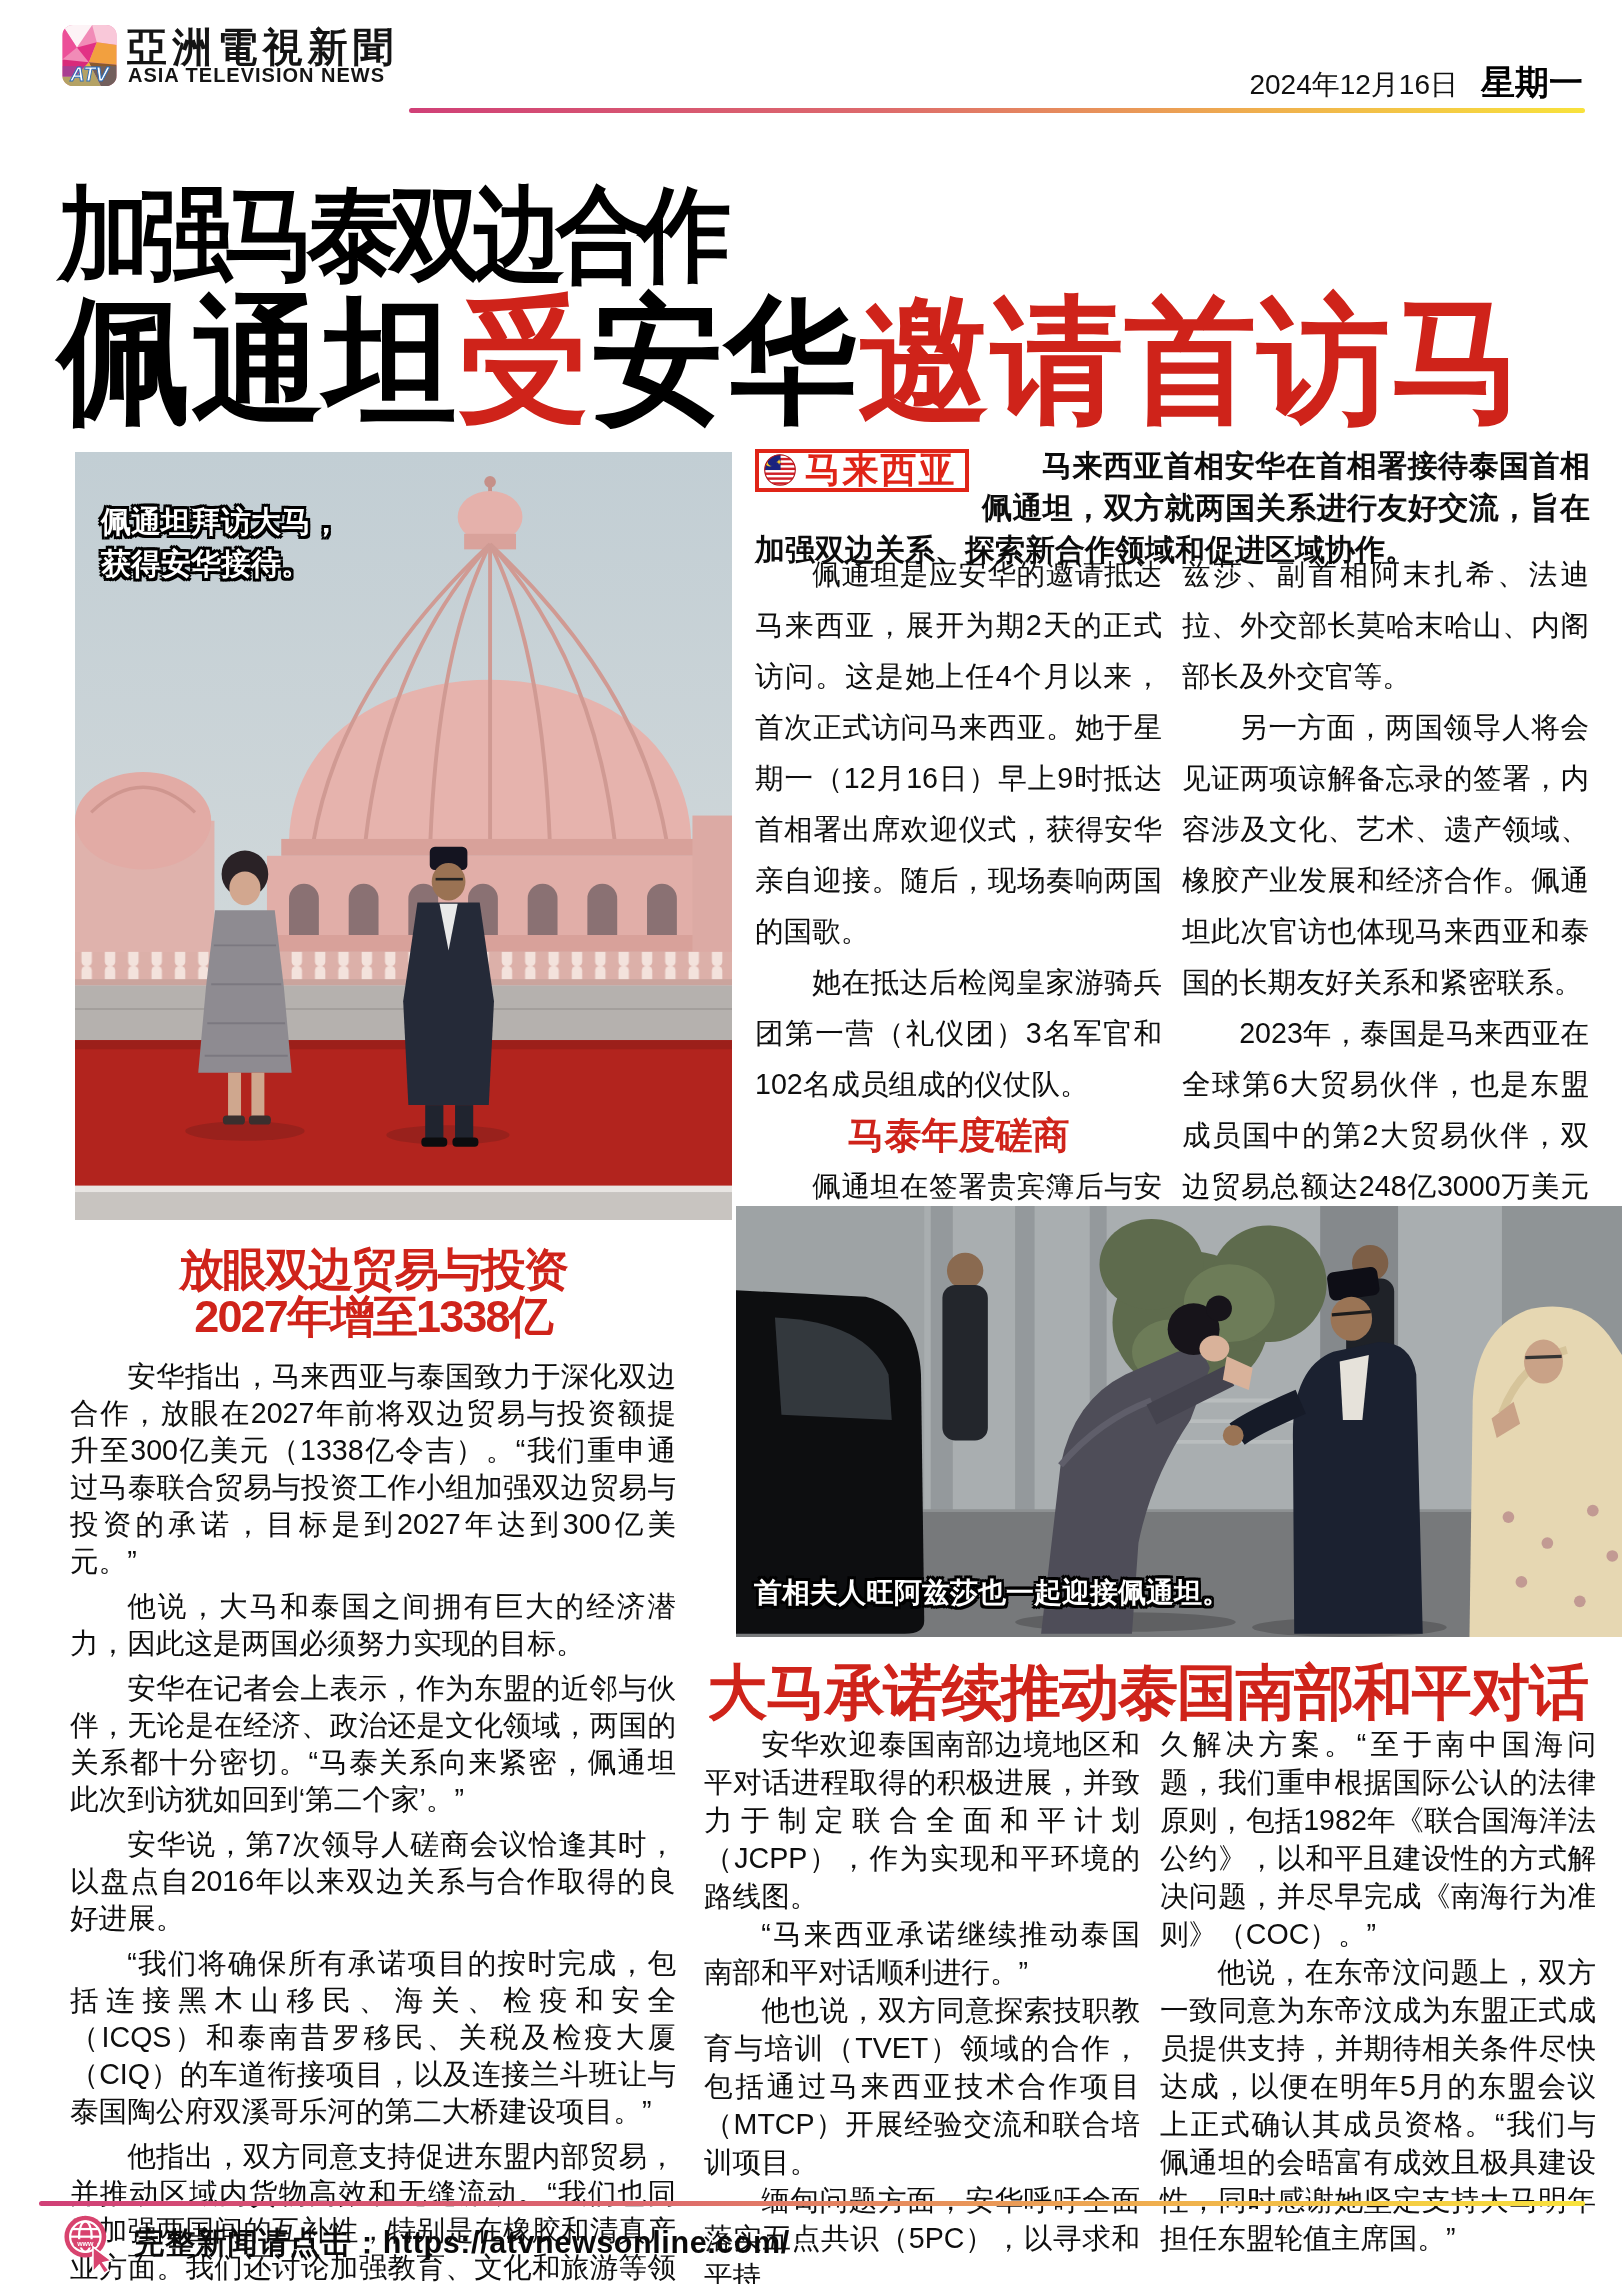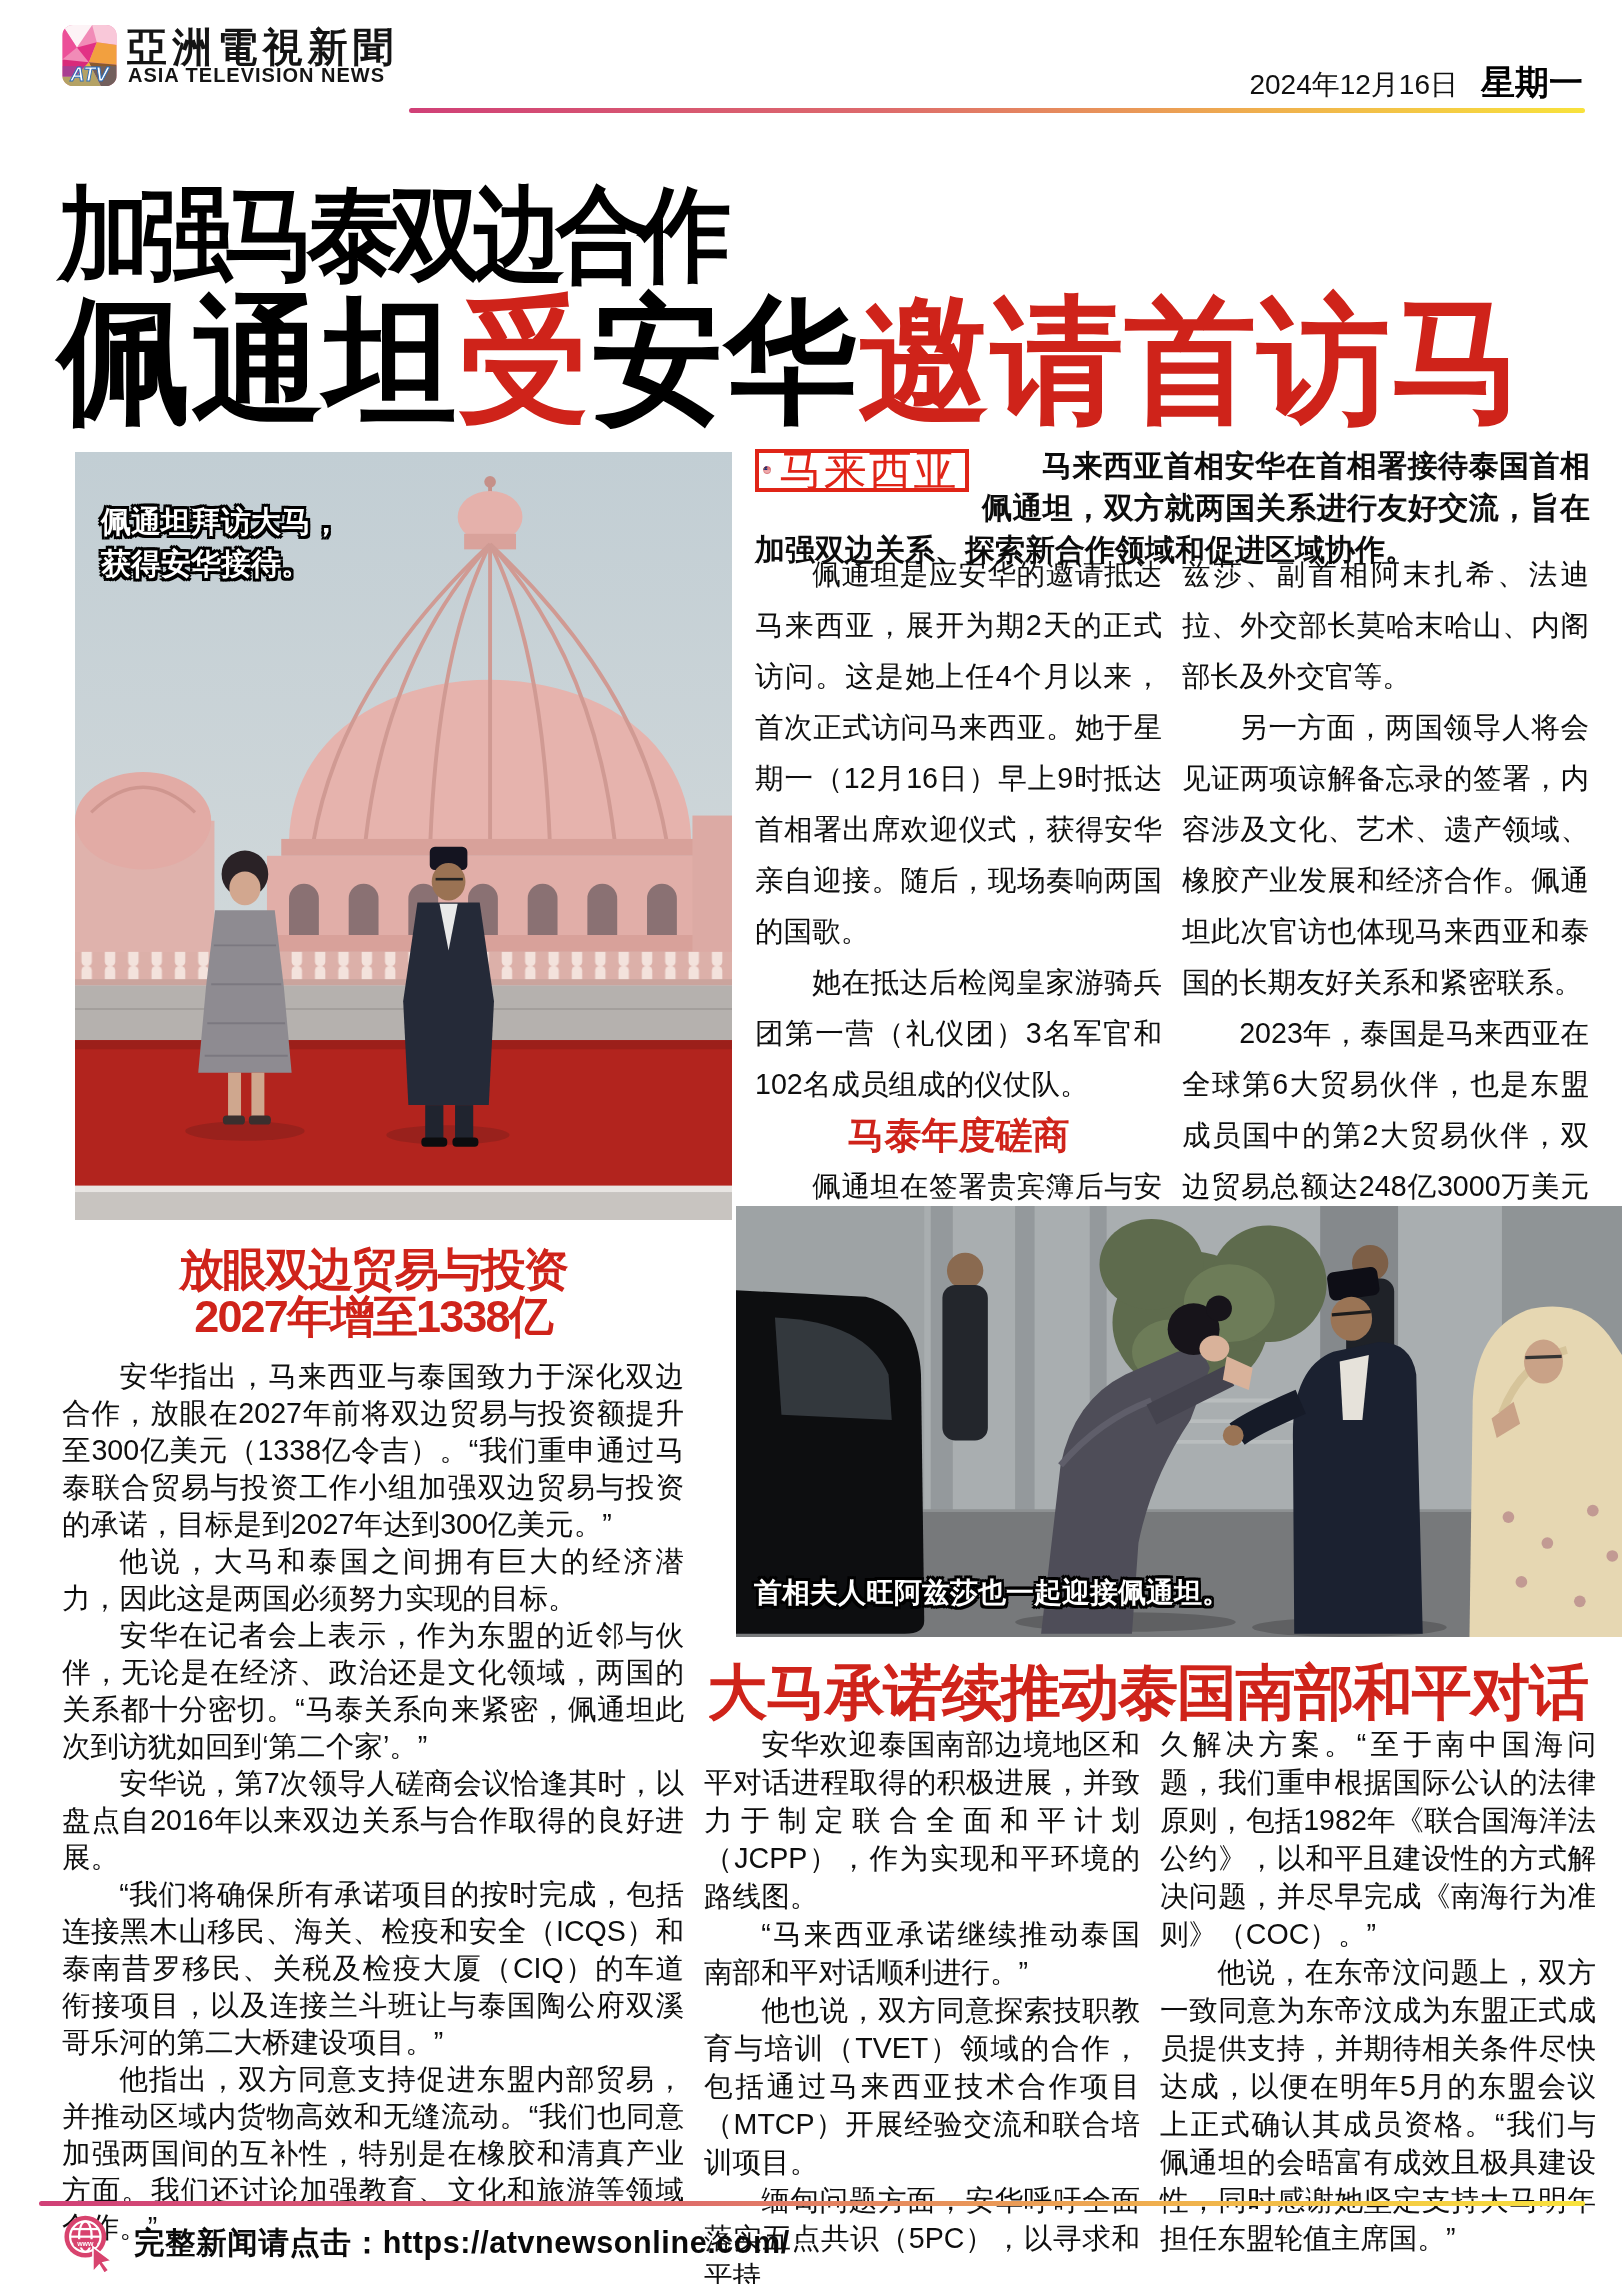--- a/index.html
+++ b/index.html
@@ -25,21 +25,21 @@
              letter-spacing:1.3px;transform:scaleY(1.04);transform-origin:top left;white-space:nowrap;}
   .hl-red{color:#cf231a;}
 
   
   .lead{left:755px;top:445px;width:835px;font-size:30px;line-height:42px;font-weight:700;
         text-align:justify;color:#0c0c0c;}
   .lead p{margin:0;text-indent:2em;}
   .badge{float:left;width:214px;height:43px;border:4.5px solid #e02417;background:#fff;
          display:flex;align-items:center;gap:7.8px;padding:0 6.5px 0 3.9px;box-sizing:border-box;
          margin:3.9px 13px 7.8px 0;}
-  .badge-label{color:#e02417;font-size:43px;font-weight:400;letter-spacing:1.9px;white-space:nowrap;}
+  .badge-label{color:#e02417;font-size:36px;font-weight:700;letter-spacing:1.9px;white-space:nowrap;}
 
   
   .photo1{left:75px;top:452px;width:657px;height:768px;}
   .photo2{left:736px;top:1206px;width:899px;height:431px;}
   .photo1 svg,.photo2 svg{display:block;width:100%;height:100%;}
   .photo-caption{position:absolute;color:#fff;font-weight:800;
     text-shadow:-2.6px -2.6px 0 #000,2.6px -2.6px 0 #000,-2.6px 2.6px 0 #000,2.6px 2.6px 0 #000,
                 0 -2.6px 0 #000,0 2.6px 0 #000,-2.6px 0 0 #000,2.6px 0 0 #000;}
   .cap1{left:26px;top:49px;font-size:30px;line-height:42px;}
   .cap2{left:18px;bottom:26px;font-size:28px;line-height:36px;}
@@ -51,21 +51,21 @@
   .mid-col{left:755px;top:549px;width:407px;}
   .right-col{left:1182px;top:549px;width:407px;}
   .subhead{color:#cf231a;font-weight:900;font-size:37px;text-align:center;
            margin:11.7px 0 9px 0;text-indent:0 !important;}
 
   
   .article2{left:62px;top:1246px;width:622px;}
   .a2-headline{font-size:45px;font-weight:900;color:#cf231a;text-align:center;
                line-height:1.05;letter-spacing:-1.9px;margin:0;}
   .a2-body{margin-top:17px;font-size:28.6px;line-height:37px;text-align:justify;color:#0e0e0e;}
-  .a2-body p{margin:0;text-indent:2em;}
+  .a2-body p{margin:8px;text-indent:2em;}
 
   
   .a3-headline{left:698px;top:1653px;width:899px;text-align:center;font-size:60px;
                font-weight:900;color:#cf231a;letter-spacing:-1.3px;white-space:nowrap;}
   .a3col1{left:704px;top:1725px;width:436px;font-size:28.6px;line-height:38px;}
   .a3col2{left:1160px;top:1725px;width:436px;font-size:28.6px;line-height:38px;}
 
   
   .footer-rule{left:39px;top:2201px;width:1546px;height:4.5px;border-radius:2.6px;
     background:linear-gradient(90deg,#d04077 0%,#dd6a6c 40%,#efae4e 72%,#f8e23c 100%);}

